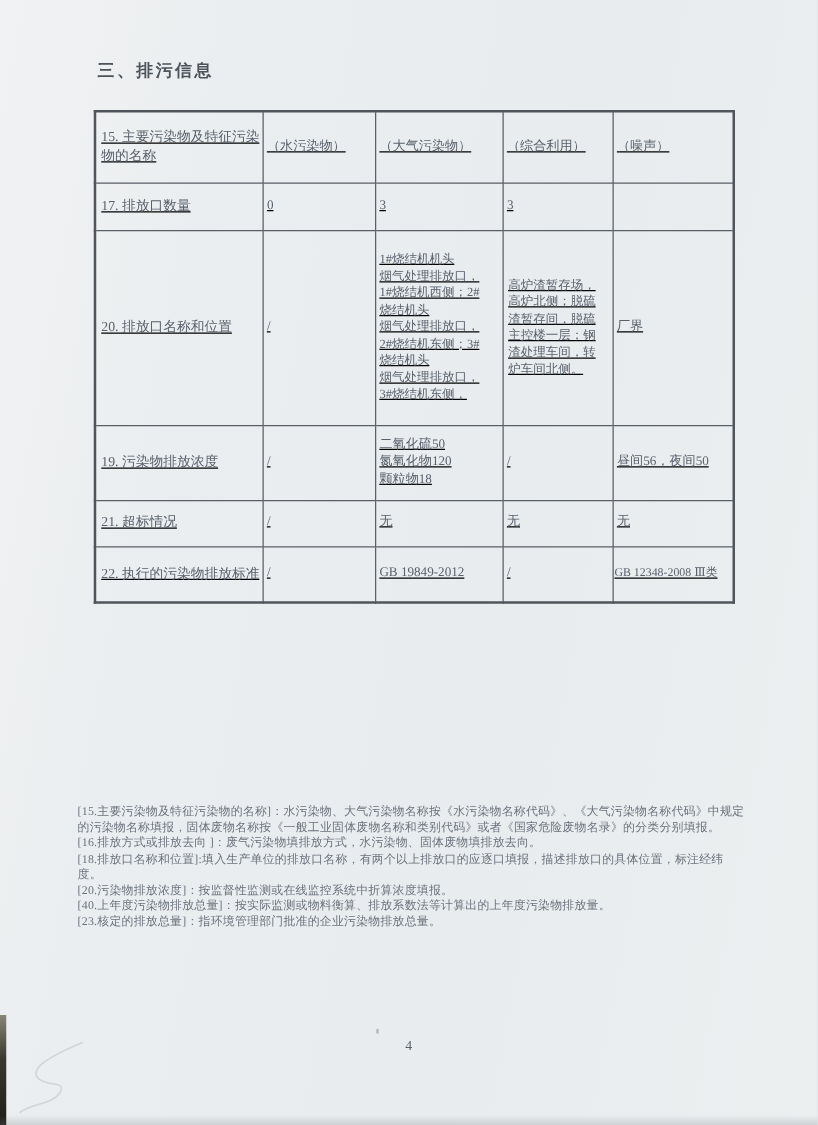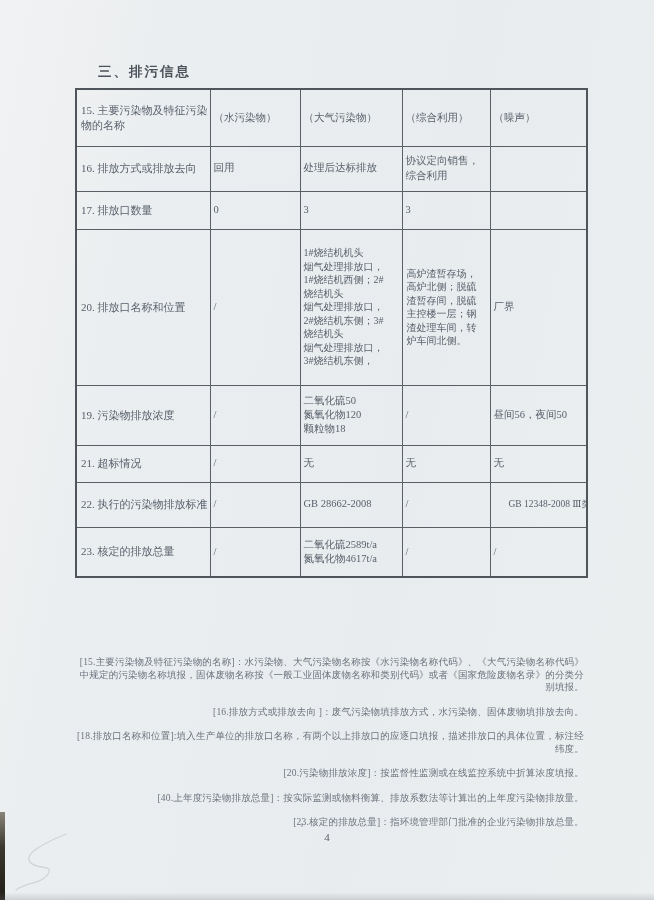--- a/index.html
+++ b/index.html
@@ -14,47 +14,48 @@
   }
   .scan-edge-left{
     position:absolute;left:0;top:812px;width:5px;height:88px;
     background:linear-gradient(180deg,#8a8578 0%,#3c382f 40%,#201d17 100%);
   }
   .scan-shadow-bottom{
     position:absolute;left:0;bottom:0;width:100%;height:8px;
     background:linear-gradient(180deg,rgba(120,125,130,0) 0%,rgba(120,125,130,.25) 100%);
   }
   .section-title{
-    position:absolute;left:78px;top:63px;
-    font-size:13.5px;font-weight:bold;letter-spacing:2px;color:#4d535b;margin-left:20px;
+    position:absolute;left:78px;top:48px;
+    font-size:13.5px;font-weight:bold;letter-spacing:2px;color:#4d535b;
   }
   table.report{
     position:absolute;left:75px;top:88px;width:511px;
     border-collapse:collapse;table-layout:fixed;
     border:2px solid #50555c;
+    text-decoration:underline;
   }
   table.report td{
     border:1.5px solid #5a5f66;
     color:#59616c;vertical-align:middle;
     line-height:1.35;overflow:hidden;
   }
   td.label-cell{
     font-size:11px;text-align:left;padding:2px 2px 2px 4px;
   }
   td.value-cell{
     font-size:10.5px;text-align:left;padding:2px 3px;white-space:pre-line;
   }
   td.value-left{text-align:left;padding:16px 4px;}
-  td.value-small{font-size:9.5px;white-space:nowrap;padding:2px 18px;}
+  td.value-small{font-size:9.5px;white-space:nowrap;padding:2px 1px;}
   .notes{
     position:absolute;left:62px;top:644px;width:534px;
     font-size:9.5px;color:#6b727d;line-height:1.32;letter-spacing:.2px;
   }
   .notes-title{font-weight:bold;color:#626974;}
-  .note-item{margin:12px;text-align:right;}
+  .note-item{margin:0;}
   .page-number{
     position:absolute;left:0;top:831px;width:100%;
     text-align:center;font-size:11px;color:#5a606a;
   }
   .speck{
     position:absolute;left:301px;top:823px;width:2px;height:4px;
     background:#8f959c;opacity:.6;border-radius:1px;
   }
   .pencil-mark{position:absolute;left:8px;top:824px;opacity:.4;}
 </style>
@@ -73,27 +74,20 @@
         <col style="width:88px">
         <col style="width:97px">
     </colgroup>
     <tbody>
       <tr style="height:57px">
         <td class="label-cell">15. 主要污染物及特征污染物的名称</td>
         <td class="value-cell">（水污染物）</td>
         <td class="value-cell">（大气污染物）</td>
         <td class="value-cell">（综合利用）</td>
         <td class="value-cell">（噪声）</td>
-      </tr>
-      <tr style="height:45px">
-        <td class="label-cell">16. 排放方式或排放去向</td>
-        <td class="value-cell">回用</td>
-        <td class="value-cell">处理后达标排放</td>
-        <td class="value-cell">协议定向销售，综合利用</td>
-        <td class="value-cell"></td>
       </tr>
       <tr style="height:38px">
         <td class="label-cell">17. 排放口数量</td>
         <td class="value-cell">0</td>
         <td class="value-cell">3</td>
         <td class="value-cell">3</td>
         <td class="value-cell"></td>
       </tr>
       <tr style="height:156px">
         <td class="label-cell">20. 排放口名称和位置</td>
@@ -122,31 +116,23 @@
       <tr style="height:37px">
         <td class="label-cell">21. 超标情况</td>
         <td class="value-cell">/</td>
         <td class="value-cell">无</td>
         <td class="value-cell">无</td>
         <td class="value-cell">无</td>
       </tr>
       <tr style="height:45px">
         <td class="label-cell">22. 执行的污染物排放标准</td>
         <td class="value-cell">/</td>
-        <td class="value-cell">GB 28662-2008</td>
+        <td class="value-cell">GB 19849-2012</td>
         <td class="value-cell">/</td>
         <td class="value-cell value-small">GB 12348-2008 Ⅲ类</td>
-      </tr>
-      <tr style="height:50px">
-        <td class="label-cell">23. 核定的排放总量</td>
-        <td class="value-cell">/</td>
-        <td class="value-cell">二氧化硫2589t/a
-氮氧化物4617t/a</td>
-        <td class="value-cell">/</td>
-        <td class="value-cell">/</td>
       </tr>
     </tbody>
   </table>
 
   <div class="notes">
     <p class="note-item">[15.主要污染物及特征污染物的名称]：水污染物、大气污染物名称按《水污染物名称代码》、《大气污染物名称代码》中规定的污染物名称填报，固体废物名称按《一般工业固体废物名称和类别代码》或者《国家危险废物名录》的分类分别填报。</p>
     <p class="note-item">[16.排放方式或排放去向 ]：废气污染物填排放方式，水污染物、固体废物填排放去向。</p>
     <p class="note-item">[18.排放口名称和位置]:填入生产单位的排放口名称，有两个以上排放口的应逐口填报，描述排放口的具体位置，标注经纬度。</p>
     <p class="note-item">[20.污染物排放浓度]：按监督性监测或在线监控系统中折算浓度填报。</p>
     <p class="note-item">[40.上年度污染物排放总量]：按实际监测或物料衡算、排放系数法等计算出的上年度污染物排放量。</p>

